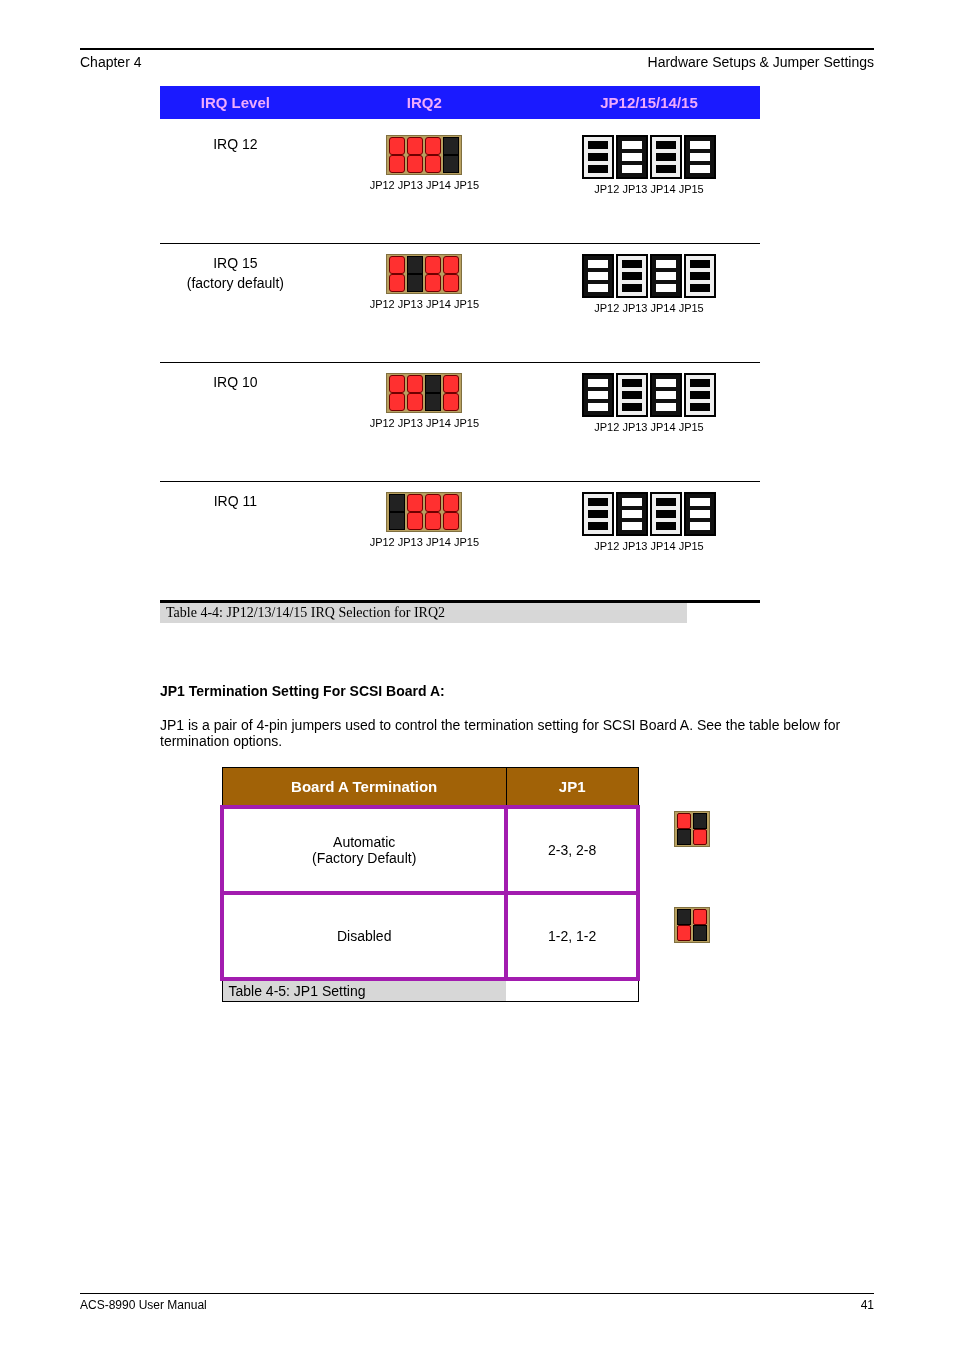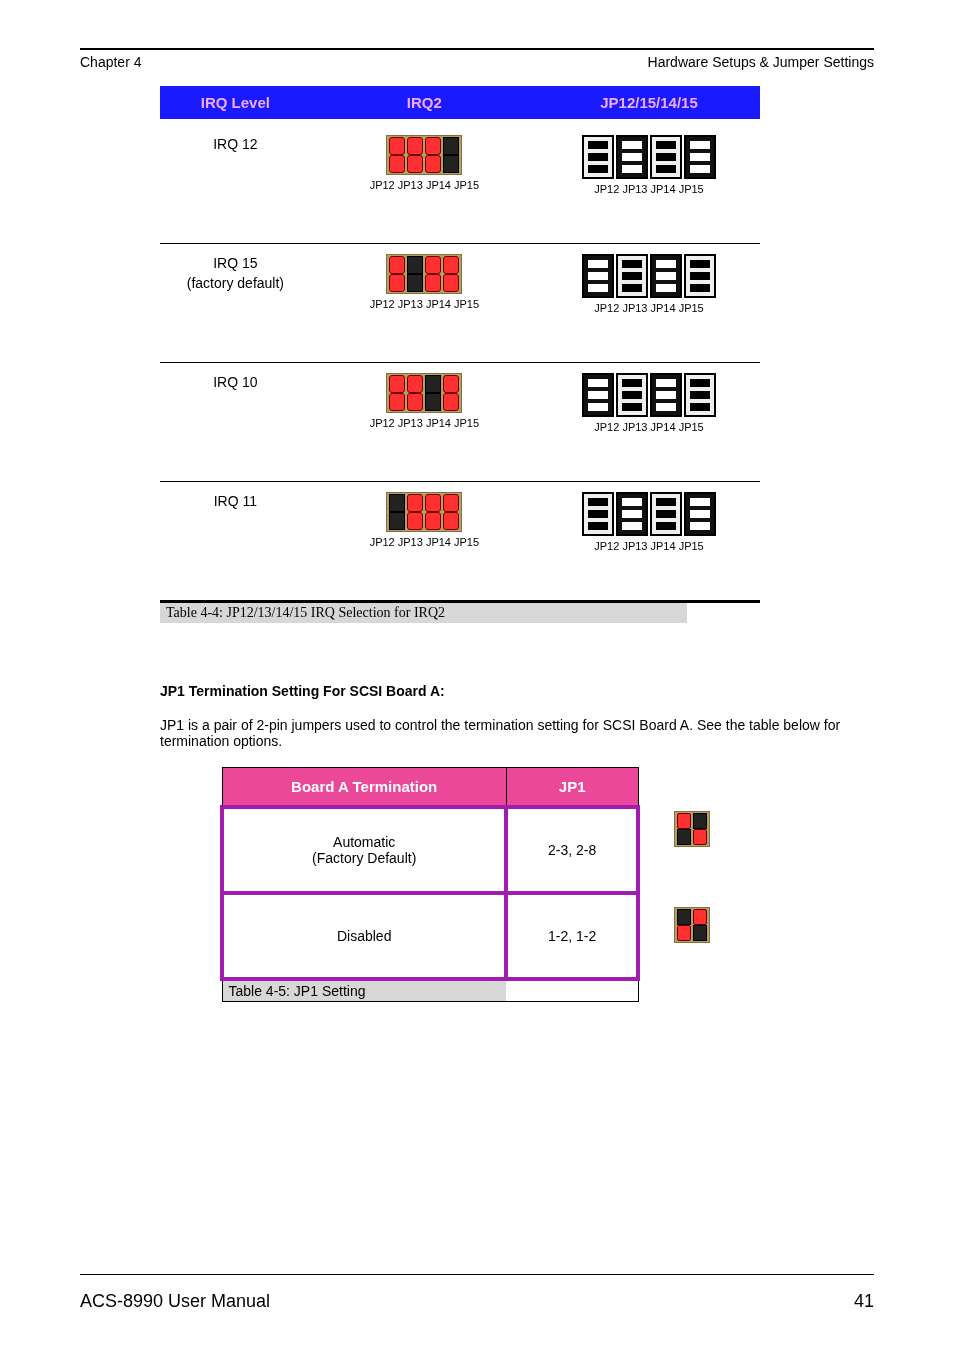--- a/index.html
+++ b/index.html
@@ -75,21 +75,21 @@
   
   .t2-wrap {
     display: flex;
     margin-left: 140px;
   }
   .table2 {
     border-collapse: collapse;
     width: 420px;
   }
   .t2-head td {
-    background: #ec4899;
+    background: #a16207;
     color: #fff;
     font-weight: bold;
     font-size: 15px;
     text-align: center;
     padding: 10px 4px;
     border: 1px solid #000;
   }
   .t2-row td {
     border: 4px solid #a21caf;
     font-size: 14px;
@@ -114,24 +114,24 @@
     gap: 60px;
     padding-top: 44px;
   }
 
   .footer {
     position: absolute;
     bottom: 40px;
     left: 80px;
     right: 80px;
     border-top: 1px solid #000;
-    padding-top: 16px;
+    padding-top: 4px;
     display: flex;
     justify-content: space-between;
-    font-size: 18px;
+    font-size: 12px;
   }
 
   
   .jumper-2x4 {
     display: inline-grid;
     grid-template-columns: repeat(4, 16px);
     grid-template-rows: repeat(2, 16px);
     gap: 2px;
     border: 1px solid #807040;
     background: #b8a060;
@@ -448,21 +448,21 @@
               </span>
         </span>
         <div class="subcap">JP12   JP13   JP14   JP15</div>
       </td>
     </tr>
   </tbody>
     </table>
   <div class="caption">Table 4-4: JP12/13/14/15 IRQ Selection for IRQ2</div>
 
   <div class="section-note">JP1 Termination Setting For SCSI Board A:</div>
-  <div class="body-text">JP1 is a pair of 2-pin jumpers used to control the termination setting for SCSI Board A. See the table below for termination options.</div>
+  <div class="body-text">JP1 is a pair of 4-pin jumpers used to control the termination setting for SCSI Board A. See the table below for termination options.</div>
 
   <div class="t2-wrap">
     <table class="table2">
       <tbody>
           <tr class="t2-head">
         <td style="width:290px">Board A Termination</td>
         <td style="width:130px">JP1</td>
       </tr>
       <tr class="t2-row">
         <td>

